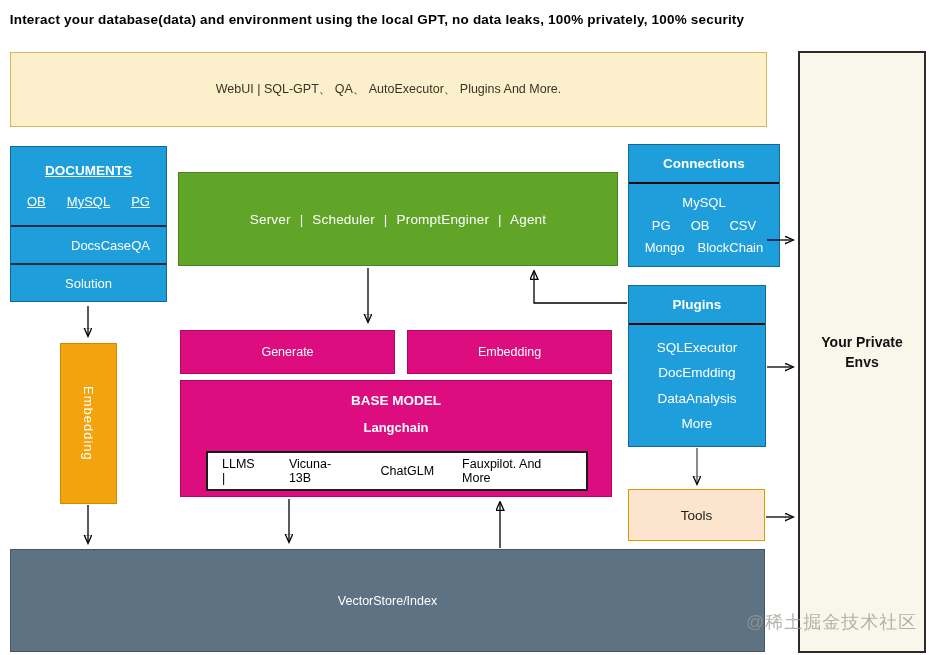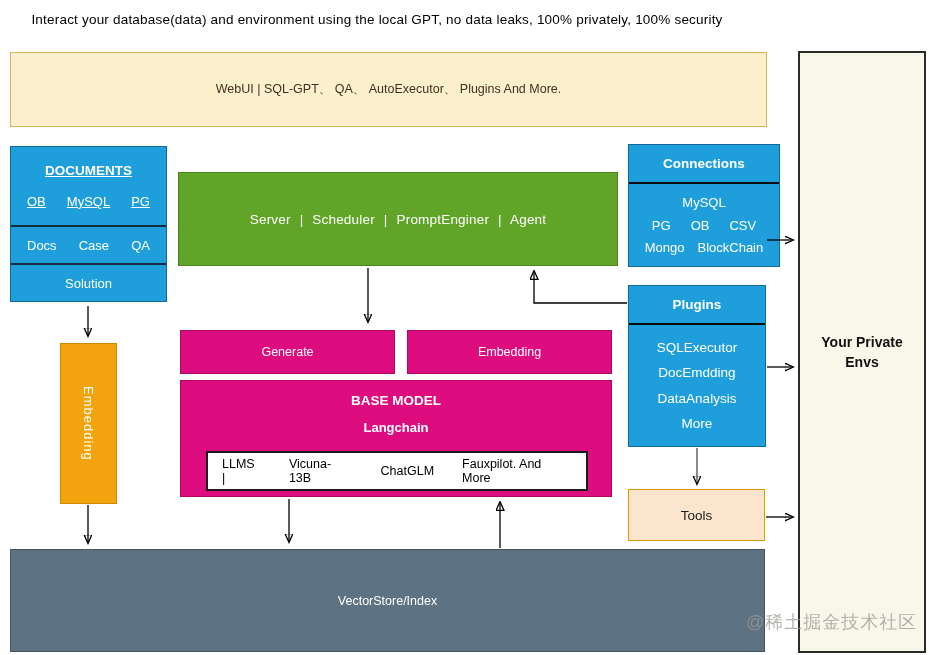--- a/index.html
+++ b/index.html
@@ -3,34 +3,34 @@
 <meta charset="utf-8">
 <style>
   html,body{margin:0;padding:0;background:#fff;}
   .stage{
     position:relative;width:929px;height:655px;background:#fff;overflow:hidden;
     font-family:"Liberation Sans","DejaVu Sans",sans-serif;
   }
   .abs{position:absolute;box-sizing:border-box;}
   .page-title{
     left:0;top:12px;width:754px;text-align:center;
-    font-size:13.5px;font-weight:normal;color:#000;letter-spacing:0.2px;
+    font-size:13.5px;font-weight:bold;color:#000;letter-spacing:0.2px;
   }
   .banner{
     left:10px;top:52px;width:757px;height:75px;
     background:var(--banner-bg,#FCF0CC);border:1px solid var(--banner-border,#D8B75A);
     display:flex;align-items:center;justify-content:center;
     font-size:12.5px;color:#3d3222;
   }
   
   .blue{background:var(--blue,#1F9EDC);color:#fff;border:1px solid rgba(10,60,95,.55);}
   .docs{left:10px;top:146px;width:157px;height:156px;display:flex;flex-direction:column;}
   .docs-sec{box-sizing:border-box;}
   .docs-a{height:79px;display:flex;flex-direction:column;justify-content:space-evenly;text-decoration:underline;}
-  .docs-b{height:39px;border-top:2px solid #152b3f;display:flex;align-items:center;}
+  .docs-b{height:39px;border-top:2px solid #152b3f;display:flex;align-items:center;padding-left:44px;}
   .docs-c{height:38px;border-top:2px solid #152b3f;display:flex;align-items:center;justify-content:center;}
   .box-title{font-weight:bold;font-size:13.5px;text-align:center;}
   .spread{display:flex;justify-content:space-between;width:100%;padding:0 16px;box-sizing:border-box;font-size:13px;}
   .crow{display:flex;justify-content:center;gap:20px;font-size:13px;}
   .green-box{
     left:178px;top:172px;width:440px;height:94px;
     background:var(--green,#61A528);border:1px solid #4a831c;color:#fff;
     display:flex;align-items:center;justify-content:center;
     font-size:13.5px;word-spacing:5px;letter-spacing:0.2px;
   }

